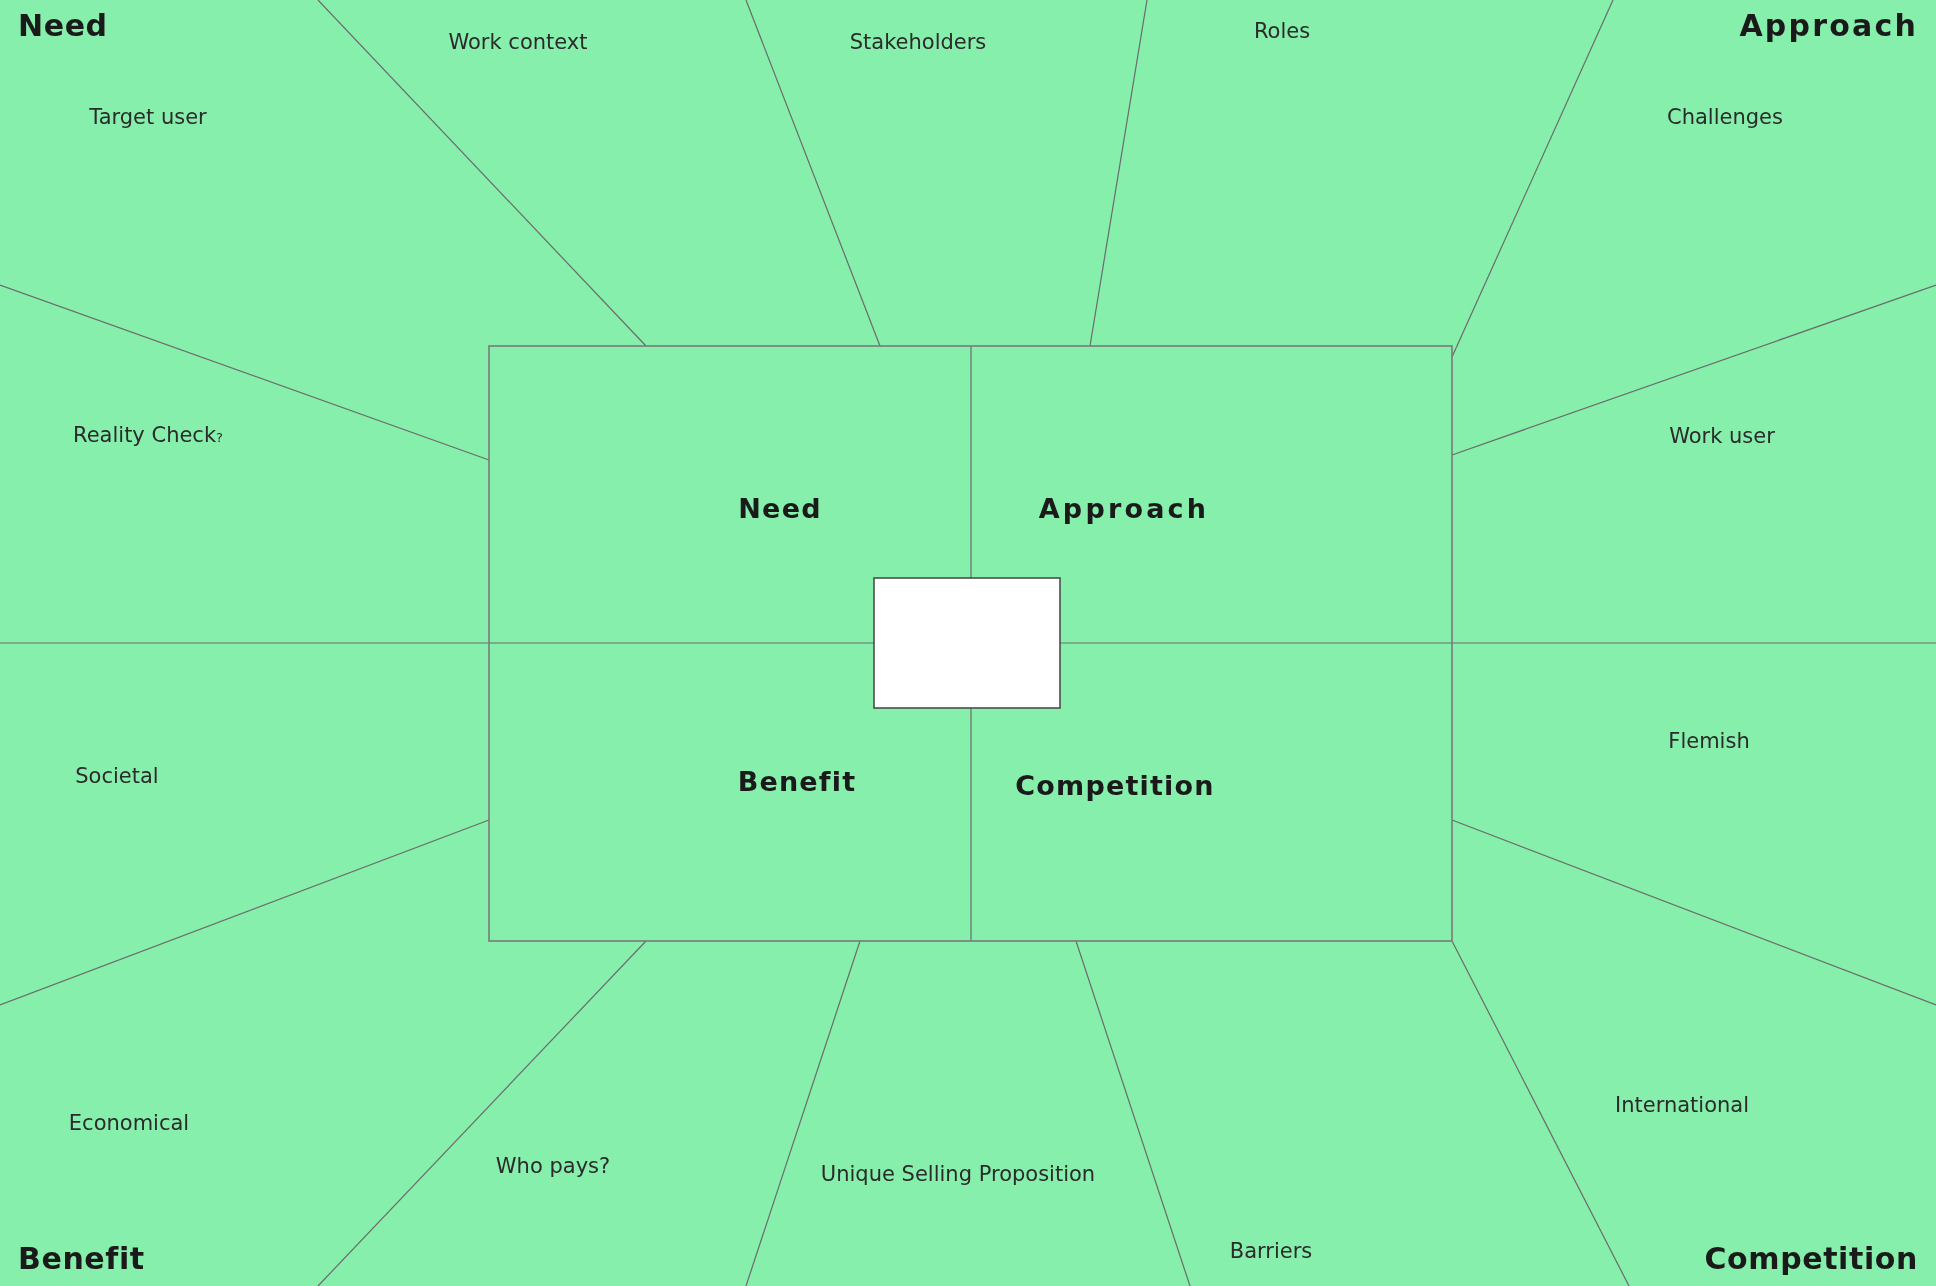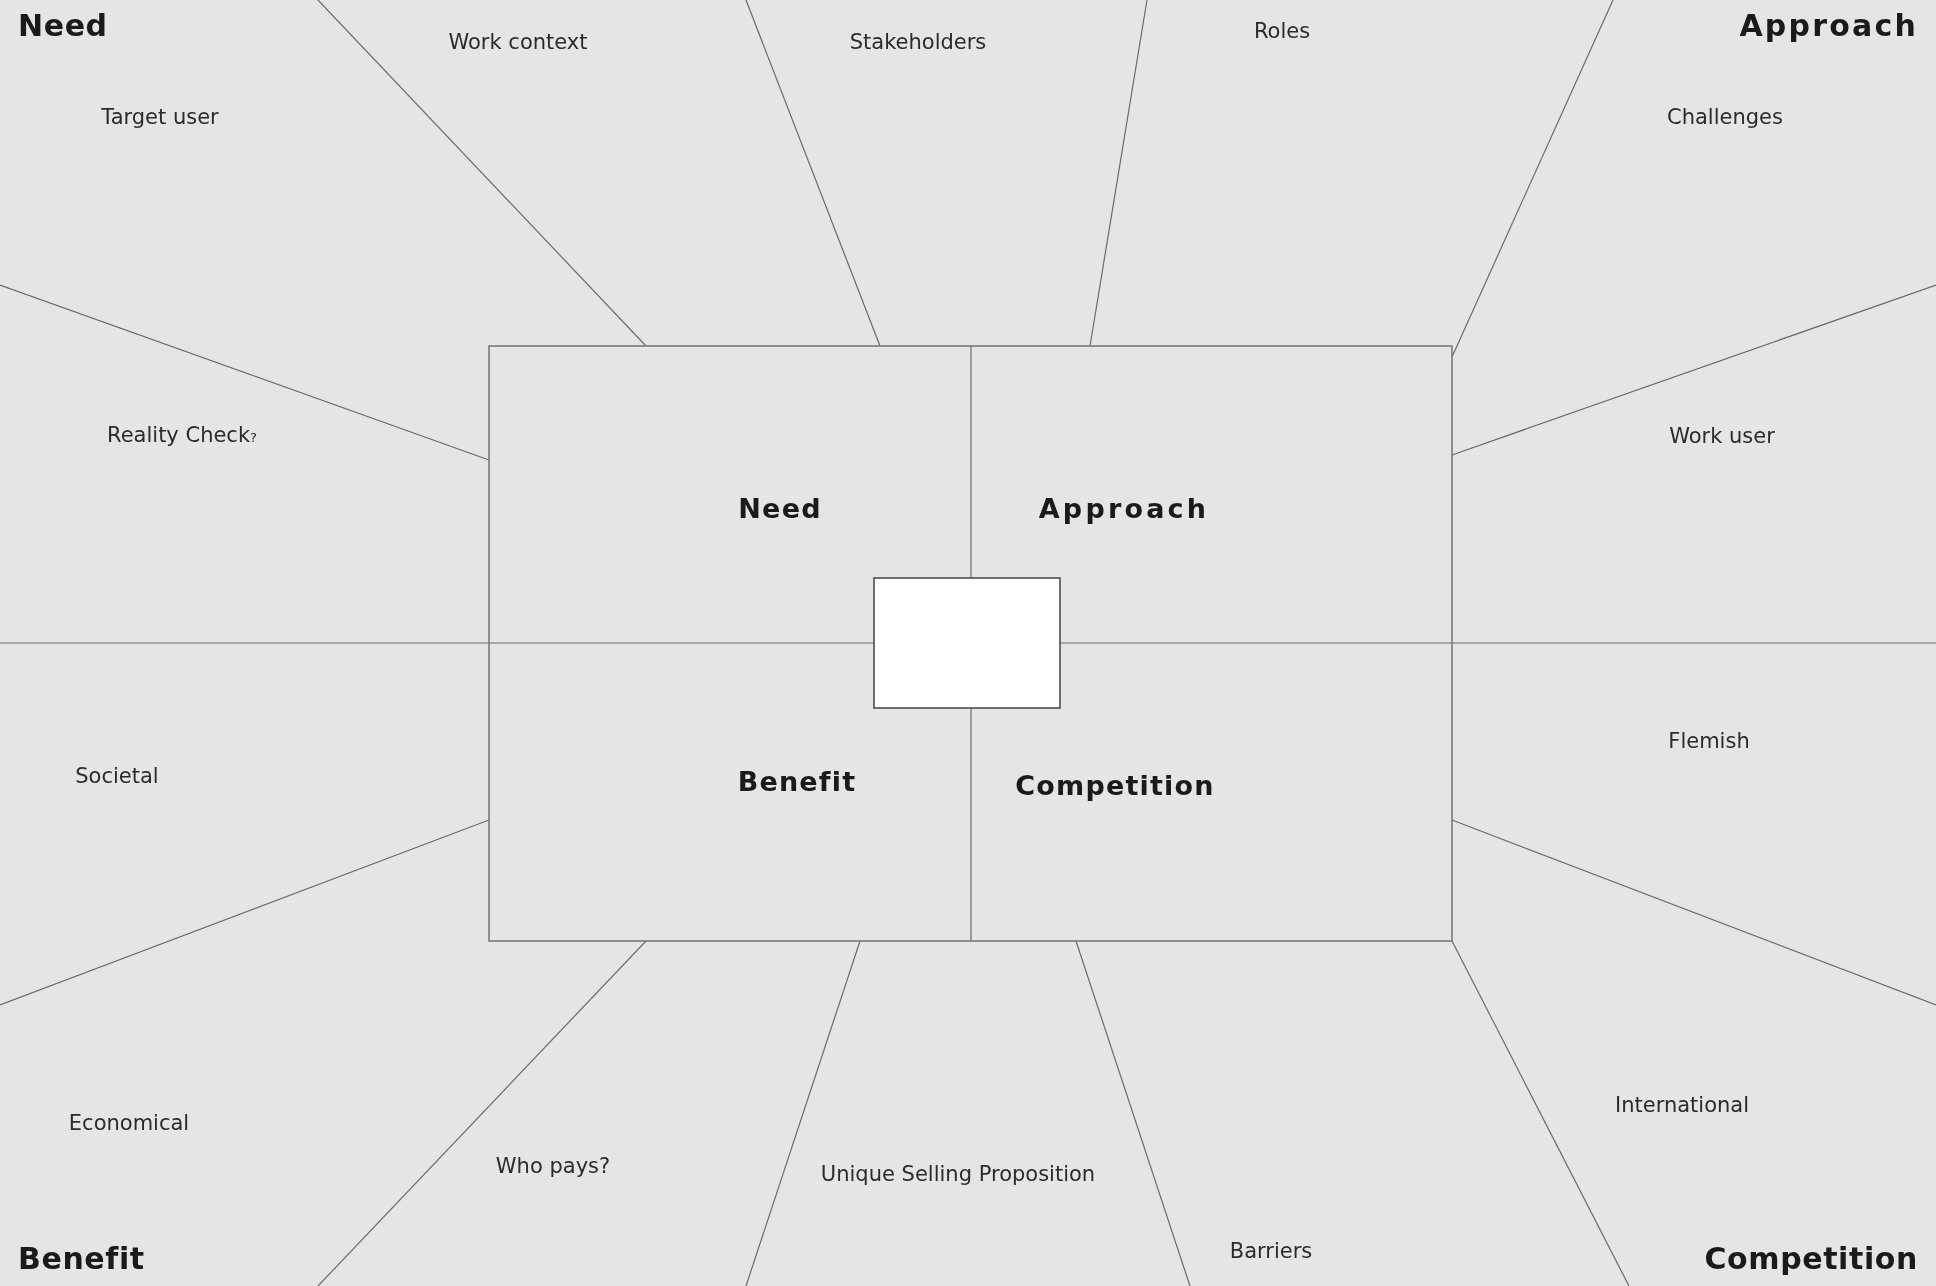--- a/index.html
+++ b/index.html
@@ -4,21 +4,21 @@
 <style>
   html, body {
     margin: 0;
     padding: 0;
     background: #ffffff;
   }
   #canvas {
     position: relative;
     width: 1936px;
     height: 1286px;
-    background: #e5e5e5;
+    background: #86efac;
     font-family: "DejaVu Sans", "Liberation Sans", sans-serif;
     overflow: hidden;
   }
   #lines {
     position: absolute;
     left: 0; top: 0;
     width: 1936px;
     height: 1286px;
   }
   .corner-title {
@@ -88,23 +88,23 @@
 
   <div class="corner-title corner-tl">Need</div>
   <div class="corner-title corner-tr">Approach</div>
   <div class="corner-title corner-bl">Benefit</div>
   <div class="corner-title corner-br">Competition</div>
 
   <div id="spokes-layer">
       <div class="spoke-label" style="left: 518px; top: 42px;">Work context</div>
       <div class="spoke-label" style="left: 918px; top: 42px; text-align: center;">Stakeholders</div>
       <div class="spoke-label" style="left: 1282px; top: 31px; text-align: right;">Roles</div>
-      <div class="spoke-label" style="left: 148px; top: 117px; margin-left: 12px;">Target user</div>
+      <div class="spoke-label" style="left: 148px; top: 117px;">Target user</div>
       <div class="spoke-label" style="left: 1725px; top: 117px;">Challenges</div>
-      <div class="spoke-label" style="left: 148px; top: 435px; margin-left: 34px;">Reality Check<span class="qmark">?</span></div>
+      <div class="spoke-label" style="left: 148px; top: 435px;">Reality Check<span class="qmark">?</span></div>
       <div class="spoke-label" style="left: 1722px; top: 436px;">Work user</div>
       <div class="spoke-label" style="left: 117px; top: 776px;">Societal</div>
       <div class="spoke-label" style="left: 1709px; top: 741px;">Flemish</div>
       <div class="spoke-label" style="left: 129px; top: 1123px; text-align: right;">Economical</div>
       <div class="spoke-label" style="left: 1682px; top: 1105px;">International</div>
       <div class="spoke-label" style="left: 553px; top: 1166px;">Who pays?</div>
       <div class="spoke-label" style="left: 958px; top: 1174px;">Unique Selling Proposition</div>
       <div class="spoke-label" style="left: 1271px; top: 1231px; margin-top: 20px;">Barriers</div>
     </div>
   <div id="centers-layer">

